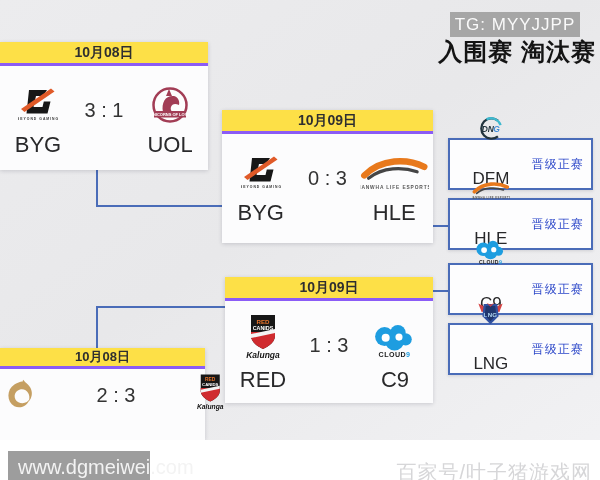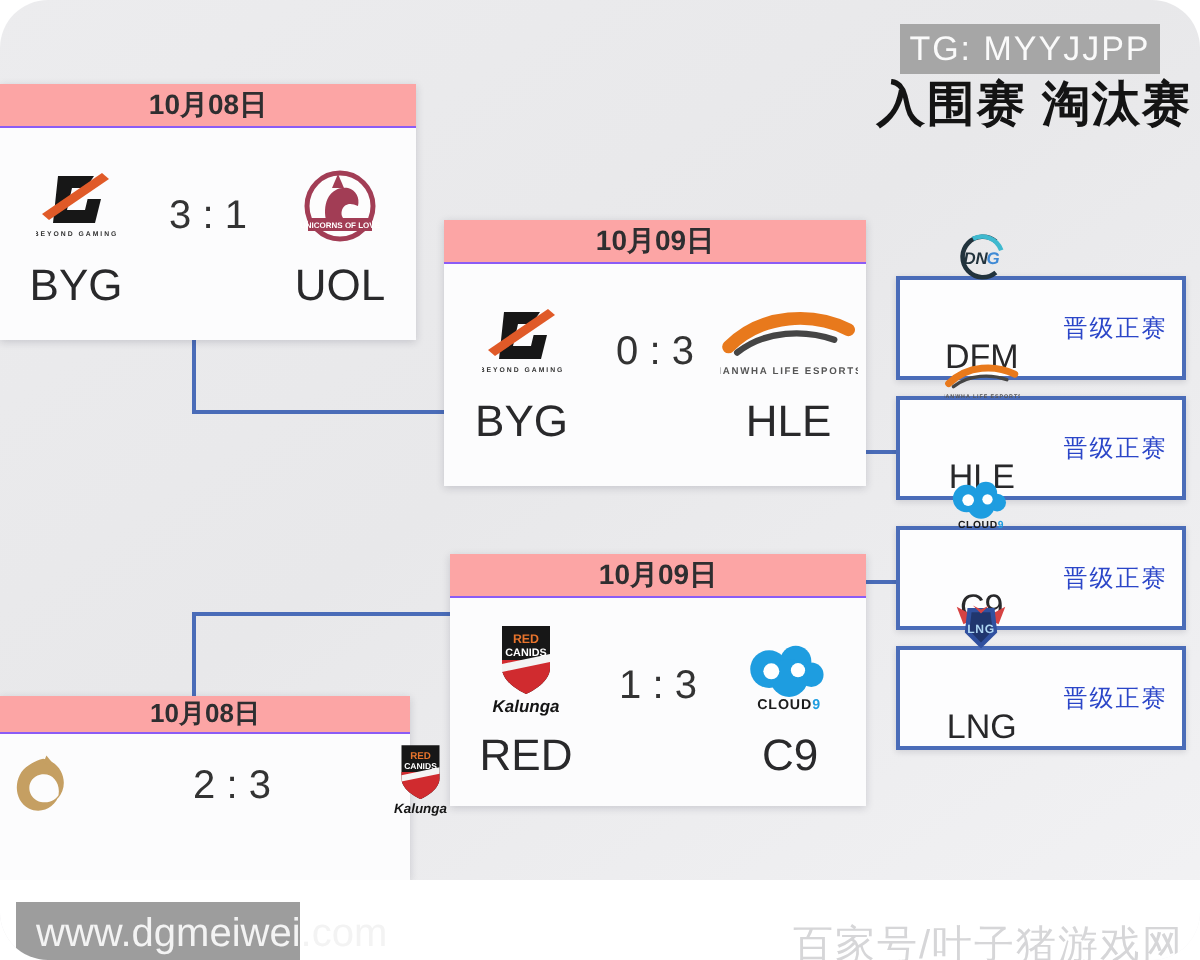--- a/index.html
+++ b/index.html
@@ -1,30 +1,30 @@
 <!DOCTYPE html>
 <html><head>
 <meta charset="utf-8">
 <style>
   html,body{margin:0;padding:0;background:#fff;}
   .stage{position:relative;width:600px;height:480px;overflow:hidden;
     background:linear-gradient(145deg,#ececee 0%,#e8e8ea 45%,#f2f2f4 100%);
-    font-family:"Liberation Sans",sans-serif;border-radius:24px;}
+    font-family:"Liberation Sans",sans-serif;}
   svg text{font-family:"Liberation Sans",sans-serif;}
 
   
   .tg-badge{position:absolute;left:450px;top:12px;width:130px;height:25px;line-height:25px;
     background:#a6a6a6;color:#fafafa;font-size:17px;text-align:center;letter-spacing:1px;}
   .stage-title{position:absolute;top:36px;right:4px;font-size:24px;font-weight:bold;
     color:#141414;letter-spacing:1px;}
 
   
   .match-card{position:absolute;background:#fcfcfd;box-shadow:0 1px 4px rgba(40,40,60,.18);}
   .mc-header{height:21px;line-height:21px;text-align:center;font-size:14px;font-weight:bold;
-    color:#2e2e30;background:#fca5a5;border-bottom:1px solid #8b5cf6;}
+    color:#2e2e30;background:#fde047;border-bottom:3px solid #8b5cf6;}
   .mc-body{display:grid;grid-template-columns:1fr 64px 1fr;padding:10px 4px 6px;}
   .logo-cell{display:flex;justify-content:center;align-items:flex-end;height:50px;}
   .score-cell{text-align:center;font-size:20px;color:#333;align-self:end;padding-bottom:4px;white-space:pre;}
   .name-cell{text-align:center;font-size:22px;color:#29292b;margin-top:6px;}
   .logo svg{display:block;height:40px;width:auto;}
   .logo.tall svg{height:48px;}
   .m1{left:0;top:42px;width:208px;height:128px;}
   .m2{left:222px;top:110px;width:211px;height:133px;}
   .m3{left:225px;top:277px;width:208px;height:126px;}
   .m4{left:0;top:348px;width:205px;height:92px;}

